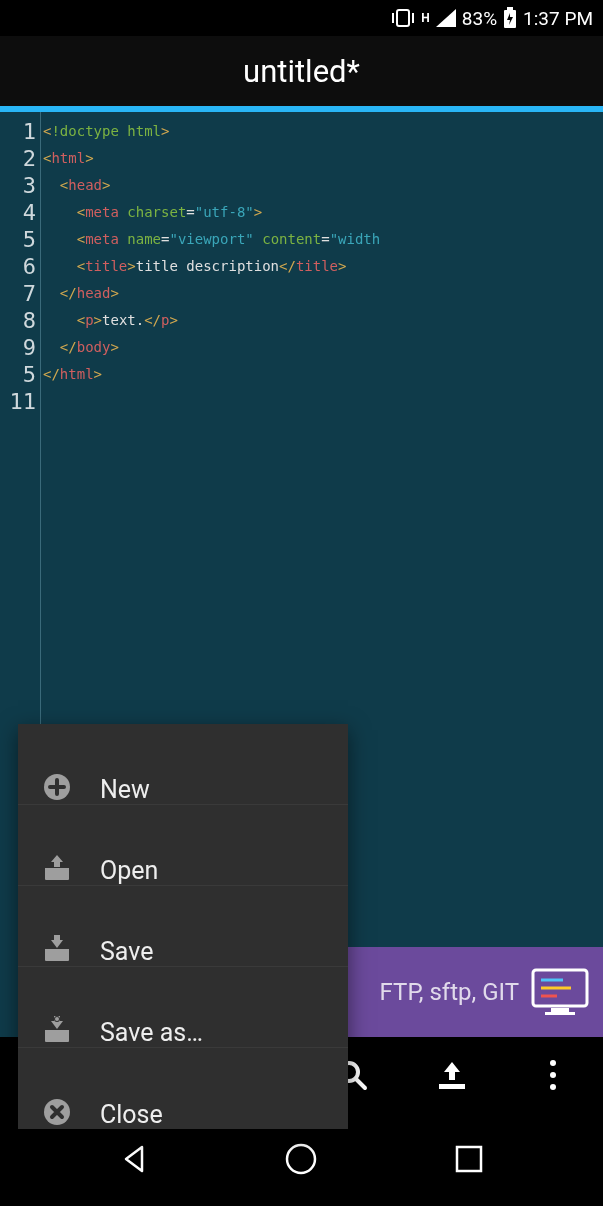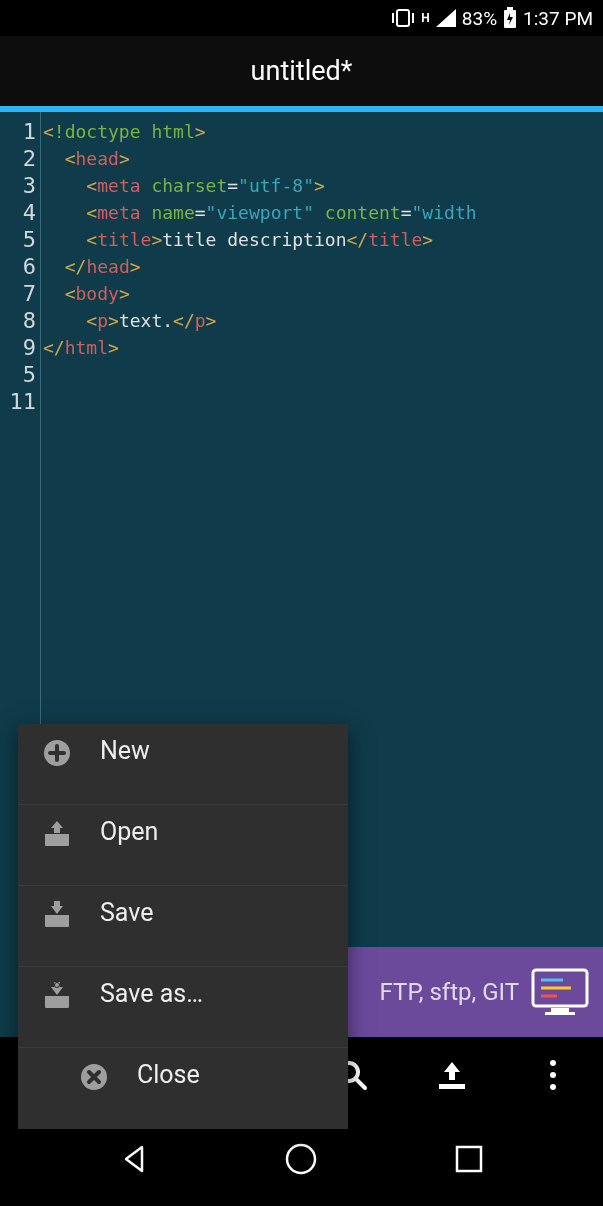--- a/index.html
+++ b/index.html
@@ -3,48 +3,48 @@
 <meta charset="utf-8">
 <style>
   * { margin: 0; padding: 0; box-sizing: border-box; }
   html, body { width: 603px; height: 1206px; background: #000; font-family: Roboto, Arial, sans-serif; overflow: hidden; }
   
   
   .status-bar { height: 36px; background: #000; display: flex; align-items: center; justify-content: flex-end; padding: 0 10px; gap: 8px; color: #fff; font-size: 19px; }
   .status-icons { display: flex; align-items: center; gap: 6px; }
   
   
-  .title-bar { height: 70px; background: #0d0d0d; display: flex; align-items: center; justify-content: center; color: #fff; font-size: 27px; }
+  .title-bar { height: 70px; background: #0d0d0d; display: flex; align-items: center; justify-content: center; color: #fff; font-size: 31px; }
   
   
   .accent { height: 6px; background: #29b6f6; }
   
   
   .editor-area { position: relative; height: 925px; background: #0f3b4a; display: flex; }
   .gutter { width: 41px; background: #0f3b4a; border-right: 1px solid #3a6a7a; padding-top: 6px; }
   .gutter .ln { height: 27px; line-height: 27px; text-align: right; padding-right: 4px; font-size: 22px; font-family: "Menlo","Consolas",monospace; color: #cfd8dc; }
   .code { flex: 1; padding-top: 6px; overflow: hidden; }
-  .code-line { height: 27px; line-height: 27px; font-size: 18px; font-family: "Menlo","Consolas",monospace; white-space: pre; padding-left: 2px; }
+  .code-line { height: 27px; line-height: 27px; font-size: 14px; font-family: "Menlo","Consolas",monospace; white-space: pre; padding-left: 2px; }
   .br { color: #d2a84f; }      
   .tag { color: #d05f5f; }     
   .doct { color: #7cb342; }    
   .attr { color: #7cb342; }    
   .str { color: #3aa6b9; }     
   .txt { color: #e0e0e0; }     
   
   
   .ad { position: absolute; left: 42px; right: 0; bottom: 0; height: 90px; background: #6b4a9c; display: flex; align-items: center; justify-content: flex-end; padding: 0 14px; gap: 12px; overflow:hidden;}
   .ad-text { color: #fff; font-size: 24px; text-align: right; line-height:1.1;}
   .ad-monitor { width: 58px; height: 48px; flex-shrink:0; }
   .ad-blob { position:absolute; left:-40px; bottom:-30px; width:220px; height:120px; background:#a77db8; border-radius:60% 70% 50% 60%; transform:rotate(-8deg);}
   
   
   .menu { position: absolute; left: 18px; top: 612px; width: 330px; background: #2f2f2f; box-shadow: 0 6px 20px rgba(0,0,0,0.5); }
-  .menu-item { height: 81px; display: flex; align-items: flex-start; gap: 26px; padding: 12px 22px; border-bottom: 1px solid #3a3a3a; color: #eee; font-size: 25px; cursor: pointer; }
-  .menu-item:last-child { border-bottom: none; margin-left: 37px; }
+  .menu-item { height: 81px; display: flex; align-items: flex-end; gap: 26px; padding: 0 22px; border-bottom: 1px solid #3a3a3a; color: #eee; font-size: 25px; cursor: pointer; }
+  .menu-item:last-child { border-bottom: none; }
   .mi-icon { width: 34px; height: 34px; display: flex; align-items: center; justify-content: center; flex-shrink: 0; }
   
   
   .toolbar { height: 75px; background: #000; display: flex; align-items: center; justify-content: space-around; }
   .tb-btn { width: 60px; height: 60px; display: flex; align-items: center; justify-content: center; cursor: pointer; }
   
   
   .navbar { height: 94px; background: #000; display: flex; align-items: center; justify-content: space-around; padding: 0 50px; }
   .nav-btn { width: 80px; height: 60px; display: flex; align-items: center; justify-content: center; cursor: pointer; }
   
@@ -89,27 +89,28 @@
     <div class="ln">5</div>
     <div class="ln">6</div>
     <div class="ln">7</div>
     <div class="ln">8</div>
     <div class="ln">9</div>
     <div class="ln">5</div>
     <div class="ln">11</div>
   </div>
   <div class="code">
     <div class="code-line"><span class="br">&lt;</span><span class="doct">!doctype html</span><span class="br">&gt;</span></div>
+    <div class="code-line"><span class="br">&lt;</span><span class="tag">html</span><span class="br">&gt;</span></div>
     <div class="code-line"><span class="txt">  </span><span class="br">&lt;</span><span class="tag">head</span><span class="br">&gt;</span></div>
     <div class="code-line"><span class="txt">    </span><span class="br">&lt;</span><span class="tag">meta</span><span class="txt"> </span><span class="attr">charset</span><span class="txt">=</span><span class="str">"utf-8"</span><span class="br">&gt;</span></div>
     <div class="code-line"><span class="txt">    </span><span class="br">&lt;</span><span class="tag">meta</span><span class="txt"> </span><span class="attr">name</span><span class="txt">=</span><span class="str">"viewport"</span><span class="txt"> </span><span class="attr">content</span><span class="txt">=</span><span class="str">"width</span></div>
     <div class="code-line"><span class="txt">    </span><span class="br">&lt;</span><span class="tag">title</span><span class="br">&gt;</span><span class="txt">title description</span><span class="br">&lt;/</span><span class="tag">title</span><span class="br">&gt;</span></div>
     <div class="code-line"><span class="txt">  </span><span class="br">&lt;/</span><span class="tag">head</span><span class="br">&gt;</span></div>
-    <div class="code-line"><span class="txt">  </span><span class="br">&lt;</span><span class="tag">body</span><span class="br">&gt;</span></div>
     <div class="code-line"><span class="txt">    </span><span class="br">&lt;</span><span class="tag">p</span><span class="br">&gt;</span><span class="txt">text.</span><span class="br">&lt;/</span><span class="tag">p</span><span class="br">&gt;</span></div>
+    <div class="code-line"><span class="txt">  </span><span class="br">&lt;/</span><span class="tag">body</span><span class="br">&gt;</span></div>
     <div class="code-line"><span class="br">&lt;/</span><span class="tag">html</span><span class="br">&gt;</span></div>
   </div>
 
   <div class="ad">
     <div class="ad-blob"></div>
     <div class="ad-text">
       <div style="font-size:24px;opacity:.8;">FTP, sftp, GIT</div>
     </div>
     <svg class="ad-monitor" viewBox="0 0 58 48">
         <rect x="2" y="2" width="54" height="36" rx="3" fill="none" stroke="#fff" stroke-width="3"></rect>

